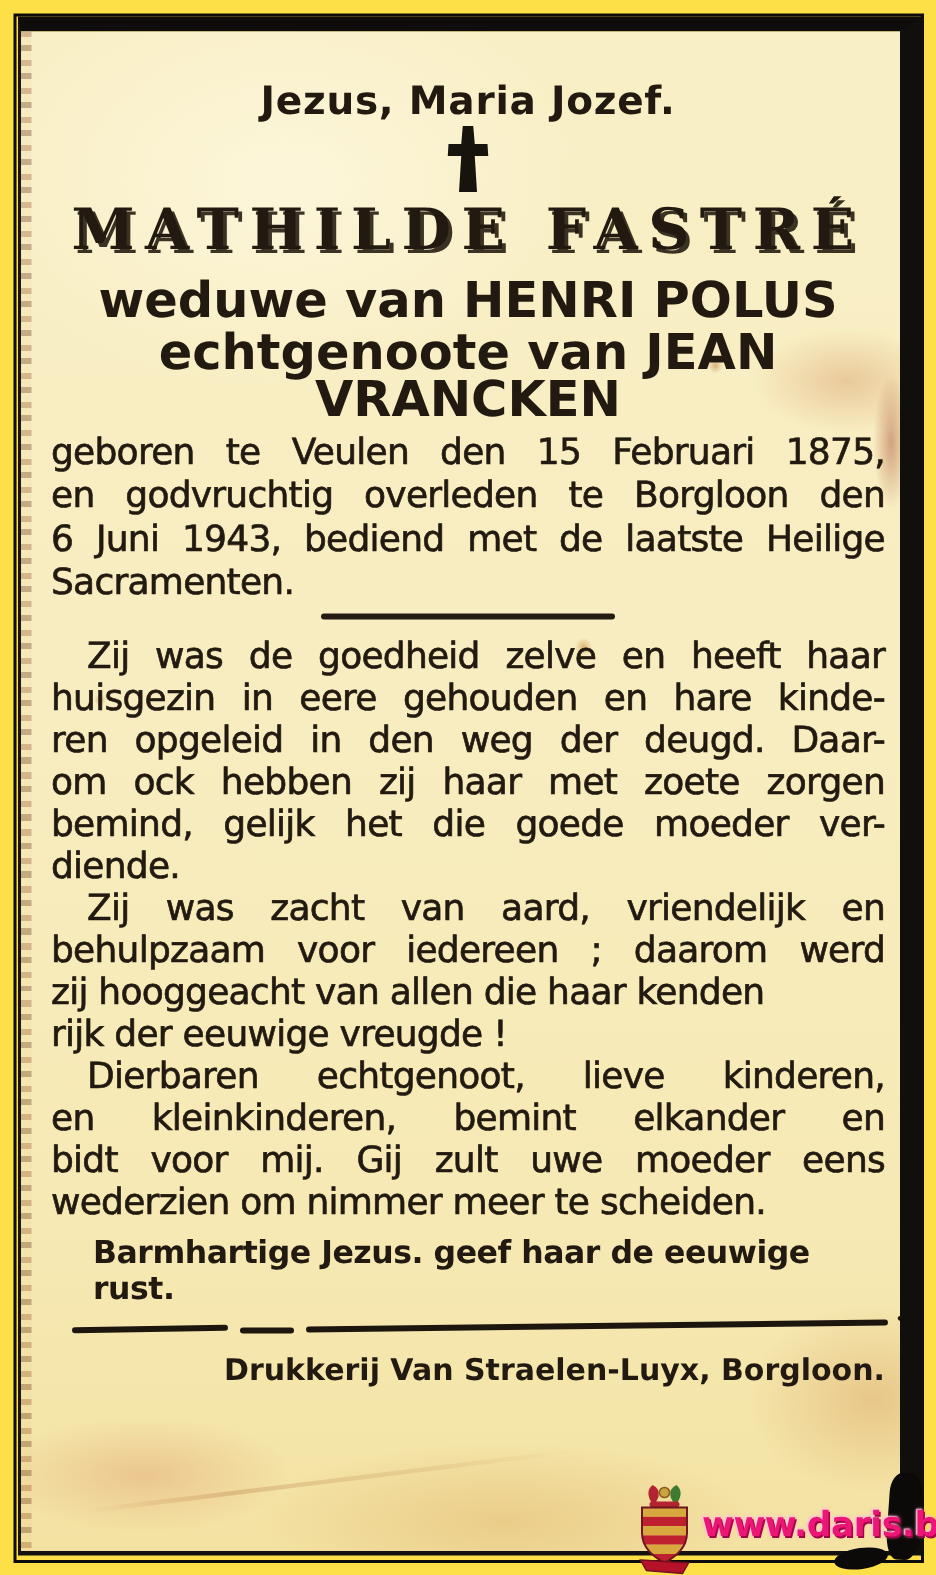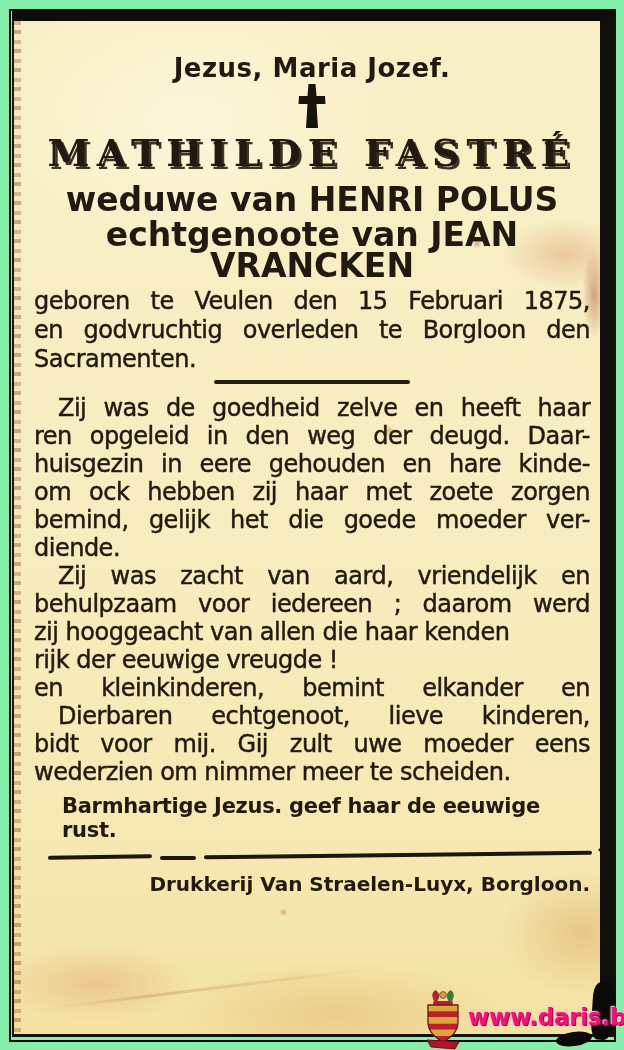--- a/index.html
+++ b/index.html
@@ -1,17 +1,17 @@
 <!DOCTYPE html>
 <html><head>
 <meta charset="utf-8">
 <style>
   html,body{margin:0;padding:0;}
   body{width:624px;height:1050px;font-family:"DejaVu Sans",sans-serif;}
-  .page{position:relative;width:624px;height:1050px;background:#86efac;overflow:hidden;}
+  .page{position:relative;width:624px;height:1050px;background:#fde047;overflow:hidden;}
 
   
   .frame{position:absolute;left:9px;top:9px;width:607px;height:1033px;
          border:2px solid #0d0c0a;box-sizing:border-box;}
 
   
   .card{position:absolute;left:12px;top:11px;width:603px;height:1026px;box-sizing:border-box;
         border-top:10px solid #0e0d0b;border-right:15px solid #100f0c;
         border-bottom:3px solid #141210;border-left:2px solid #1b1812;}
 
@@ -112,45 +112,46 @@
 
 
         <div class="name">MATHILDE FASTRÉ</div>
 
         <div class="relation r0">weduwe van HENRI POLUS</div>
         <div class="relation r1">echtgenoote van JEAN VRANCKEN</div>
 
         <div class="vitals">
             <div class="line fill">geboren te Veulen den 15 Februari 1875,</div>
             <div class="line fill">en godvruchtig overleden te Borgloon den</div>
+            <div class="line fill">6 Juni 1943, bediend met de laatste Heilige</div>
             <div class="line last">Sacramenten.</div>
           </div>
 
         <div class="divider-short"></div>
 
         <div class="paras">
             <div class="para">
               <div class="line fill first">Zij was de goedheid zelve en heeft haar</div>
+              <div class="line fill">huisgezin in eere gehouden en hare kinde-</div>
               <div class="line fill">ren opgeleid in den weg der deugd. Daar-</div>
-              <div class="line fill">huisgezin in eere gehouden en hare kinde-</div>
               <div class="line fill">om ock hebben zij haar met zoete zorgen</div>
               <div class="line fill">bemind, gelijk het die goede moeder ver-</div>
               <div class="line last">diende.</div>
             </div>
             <div class="para">
               <div class="line fill first">Zij was zacht van aard, vriendelijk en</div>
               <div class="line fill">behulpzaam voor iedereen ; daarom werd</div>
               <div class="line last">zij hooggeacht van allen die haar kenden</div>
             </div>
             <div class="para">
               <div class="line last">rijk der eeuwige vreugde !</div>
             </div>
             <div class="para">
+              <div class="line fill first">Dierbaren echtgenoot, lieve kinderen,</div>
               <div class="line fill">en kleinkinderen, bemint elkander en</div>
-              <div class="line fill first">Dierbaren echtgenoot, lieve kinderen,</div>
               <div class="line fill">bidt voor mij. Gij zult uwe moeder eens</div>
               <div class="line last">wederzien om nimmer meer te scheiden.</div>
             </div>
           </div>
 
         <div class="prayer">Barmhartige Jezus. geef haar de eeuwige rust.</div>
 
         <div class="rule-long">
           <div class="rule-seg rs1"></div>
           <div class="rule-seg rs2"></div>

